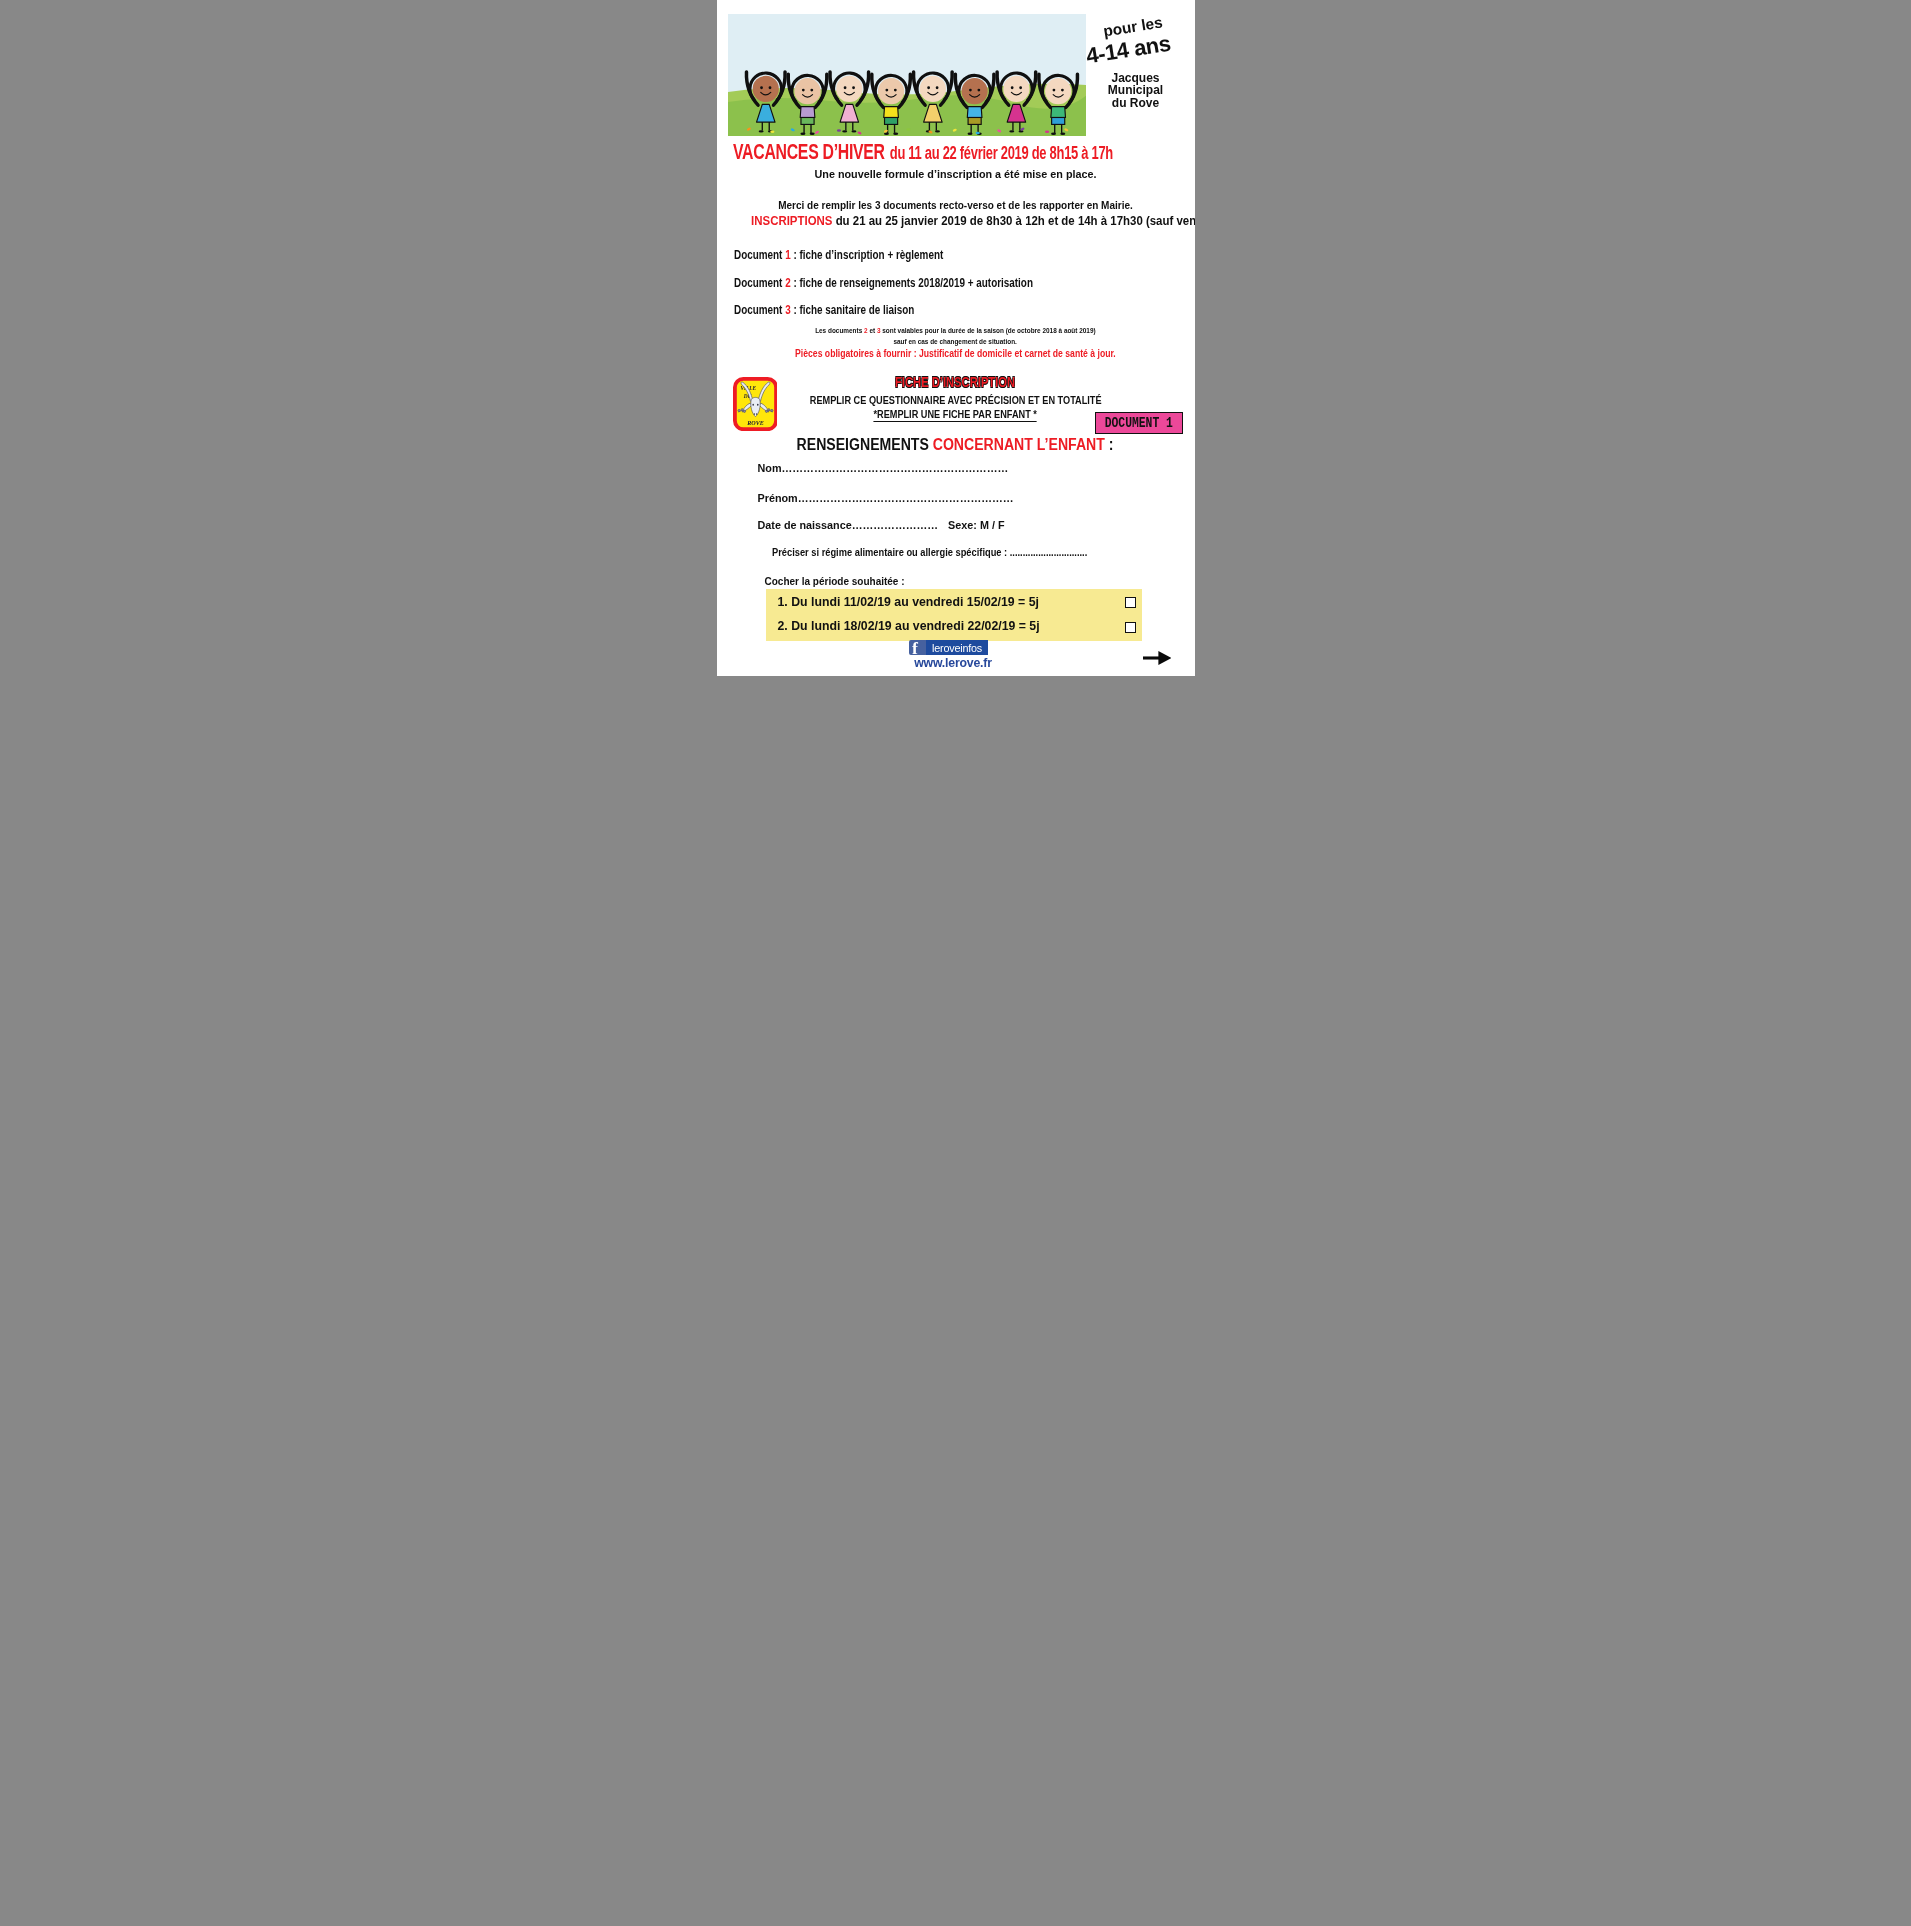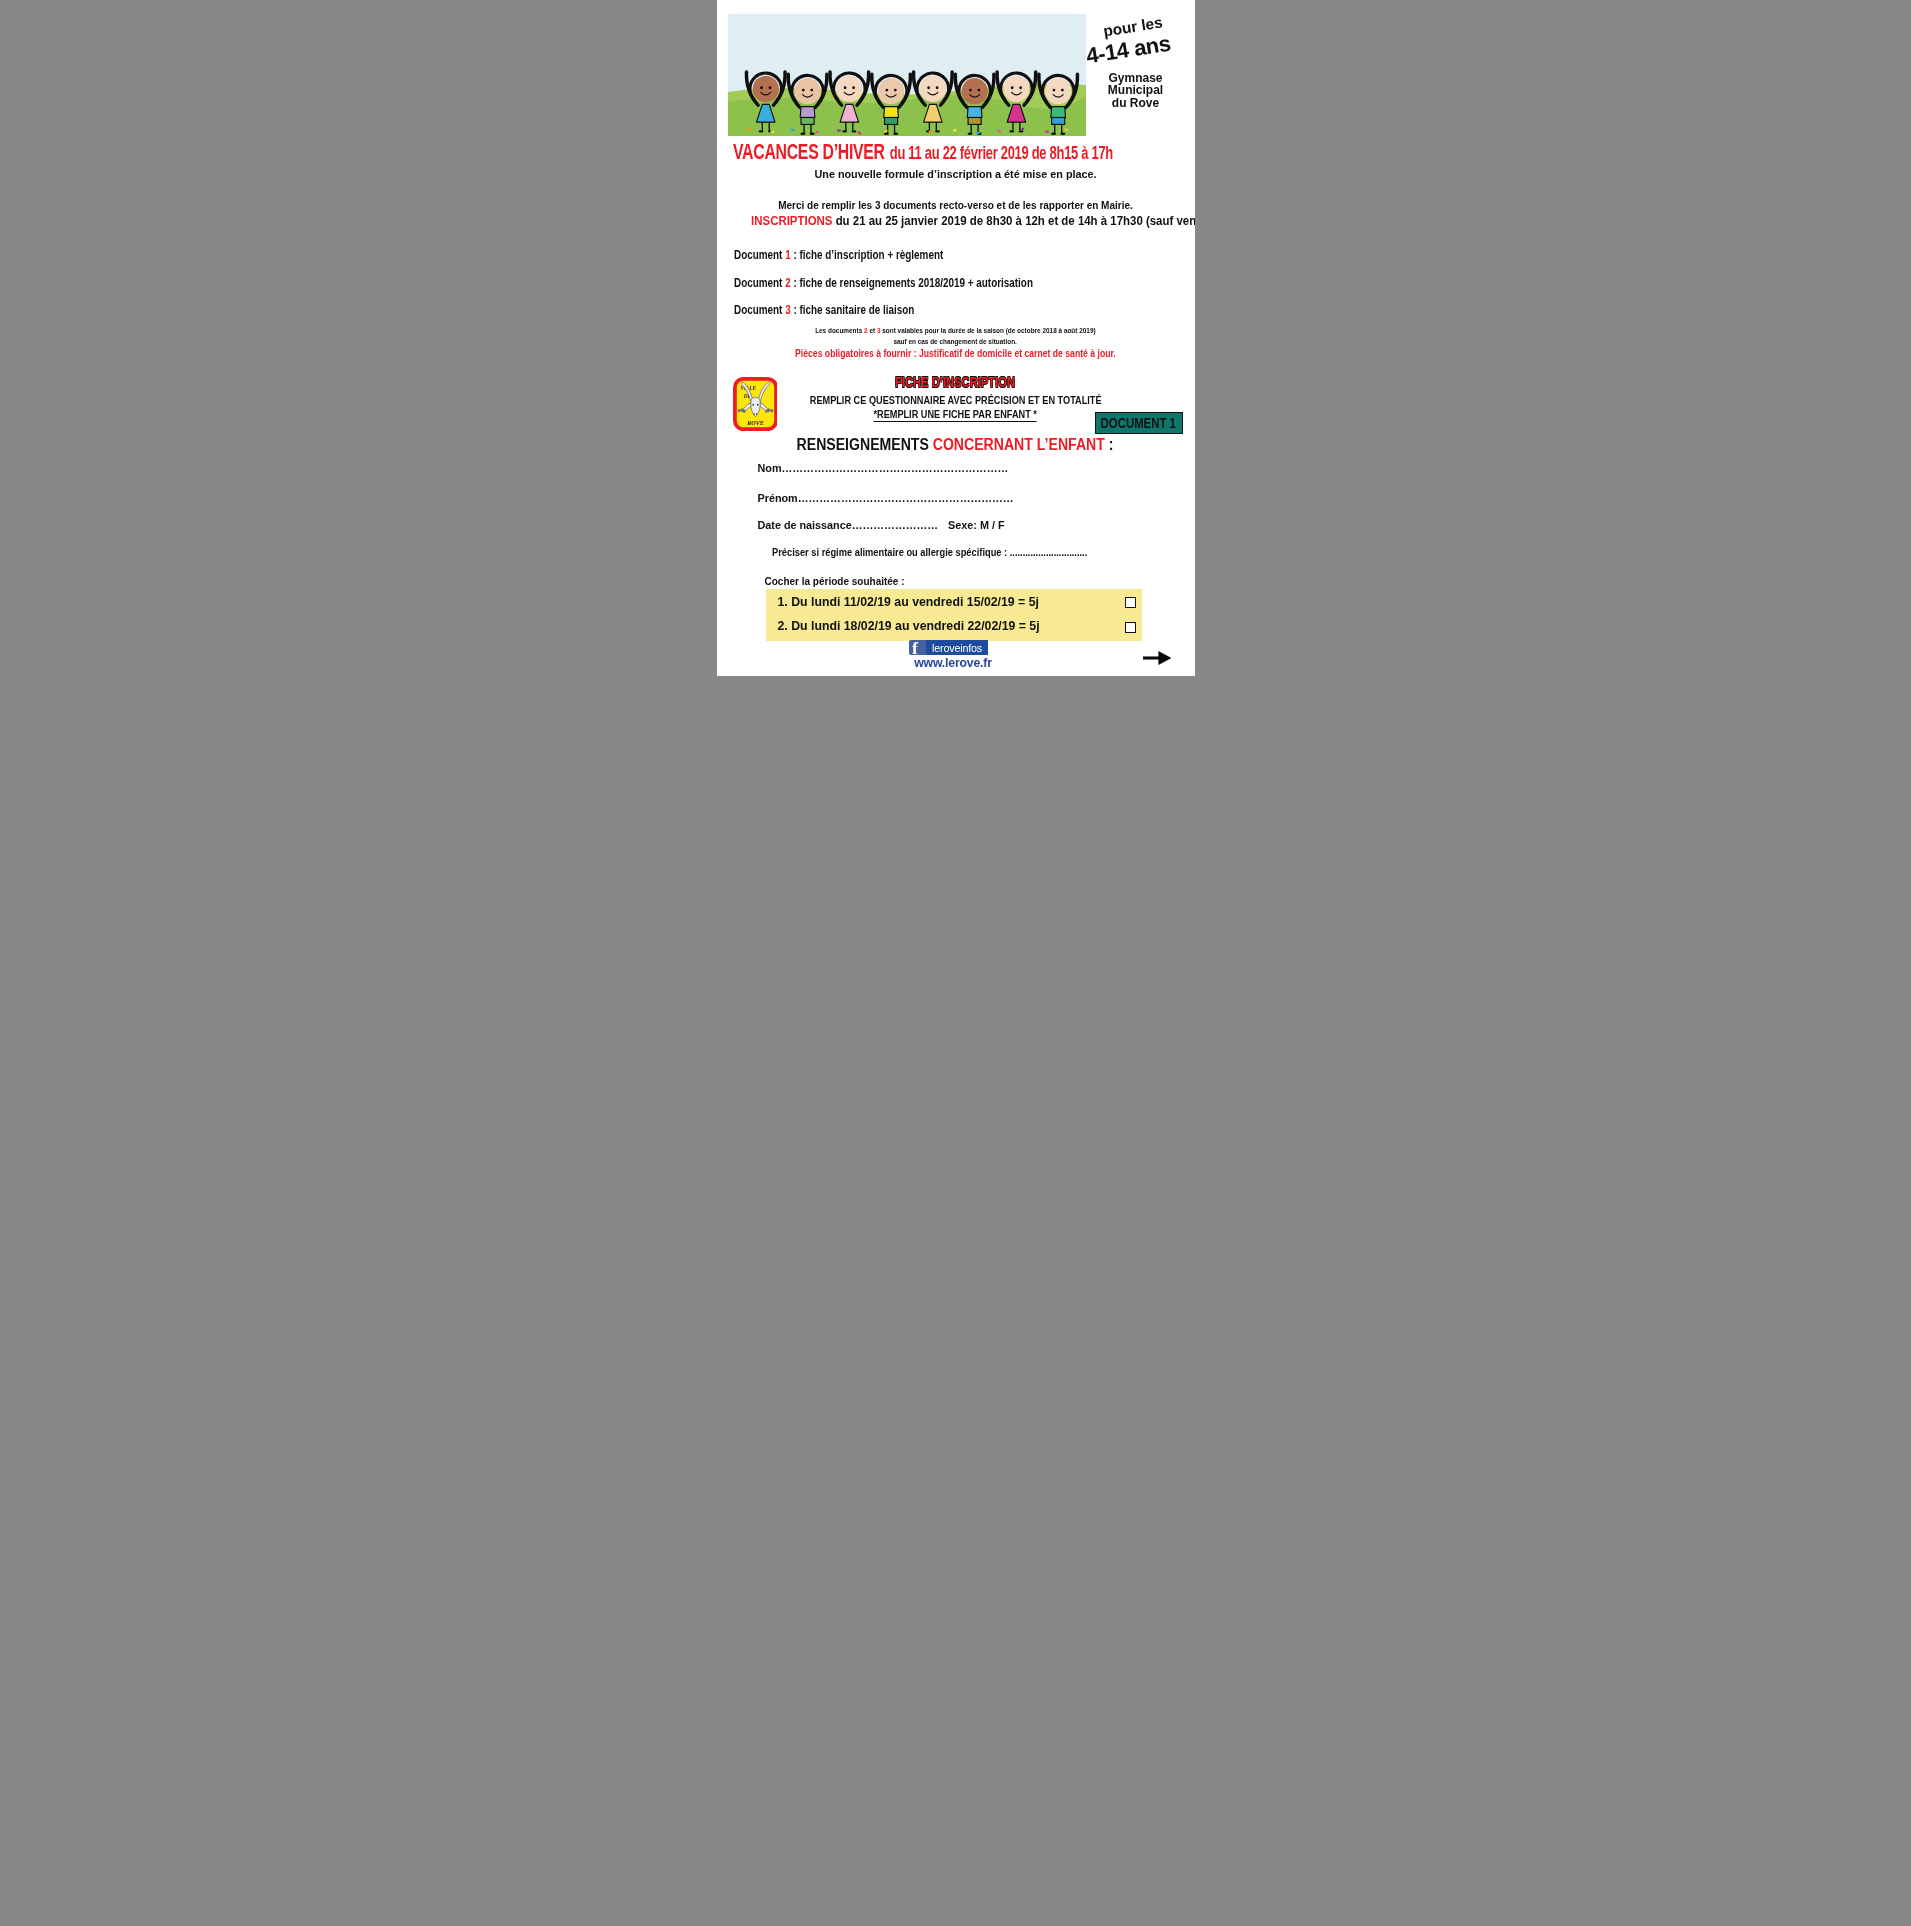--- a/index.html
+++ b/index.html
@@ -47,21 +47,21 @@
 
   
   .logo{position:absolute;left:16px;top:377px;width:45px;height:55px;z-index:4}
   .fiche-title{top:374px;font-size:14px;color:var(--red);
     text-shadow:-0.6px -0.6px 0 #111,0.6px -0.6px 0 #111,-0.6px 0.6px 0 #111,0.6px 0.6px 0 #111;}
   .fiche-title .in{display:inline-block;transform:scaleX(.8);white-space:nowrap}
   .fsub1{top:394px;font-size:10.8px;}
   .fsub1 .in{display:inline-block;transform:scaleX(.85);white-space:nowrap}
   .fsub2{top:408px;font-size:10.8px;}
   .fsub2 .in{display:inline-block;transform:scaleX(.85);white-space:nowrap;border-bottom:1.5px solid #111;padding-bottom:1.2px;}
-  .docbox{position:absolute;left:378px;top:412px;width:88px;height:21.6px;border:1.5px solid #111;display:flex;align-items:center;justify-content:center;background:#0f766e;}
+  .docbox{position:absolute;left:378px;top:412px;width:88px;height:21.6px;border:1.5px solid #111;display:flex;align-items:center;justify-content:center;background:#ec4899;font-family:Liberation Mono, monospace;}
   .docbox span{font-size:14.6px;font-weight:bold;transform:scaleX(.78);white-space:nowrap}
   .section{top:436px;font-size:16px;}
   .section .in{display:inline-block;transform:scaleX(.88);white-space:nowrap}
 
   
   .field{position:absolute;font-size:10.8px;font-weight:bold;white-space:nowrap;}
   .f-nom{left:41px;top:462px}
   .f-prenom{left:41px;top:492px}
   .f-dob{left:41px;top:519px}
   .f-sexe{margin-left:10px}
@@ -226,21 +226,21 @@
           <ellipse cx="828" cy="305" rx="5.5" ry="3.2" fill="#d6338f" transform="rotate(0 828 300)"></ellipse>
           <ellipse cx="878" cy="300" rx="5.5" ry="3.2" fill="#f9c33c" transform="rotate(25 878 300)"></ellipse>
         </g>
     </svg>
   </div>
 
 
   <div class="age1">pour les</div>
   <div class="age2">4-14 ans</div>
   <div class="venue">
-    <div>Gymnase</div>
+    <div>Jacques</div>
     <div>Municipal</div>
     <div>du Rove</div>
   </div>
 
   <div class="vacline">
     <span class="vac-t">VACANCES D’HIVER</span>
     <span class="vac-d">du 11 au 22 février 2019 de 8h15 à 17h</span>
   </div>
 
   <div class="cline intro1">Une nouvelle formule d’inscription a été mise en place.</div>

